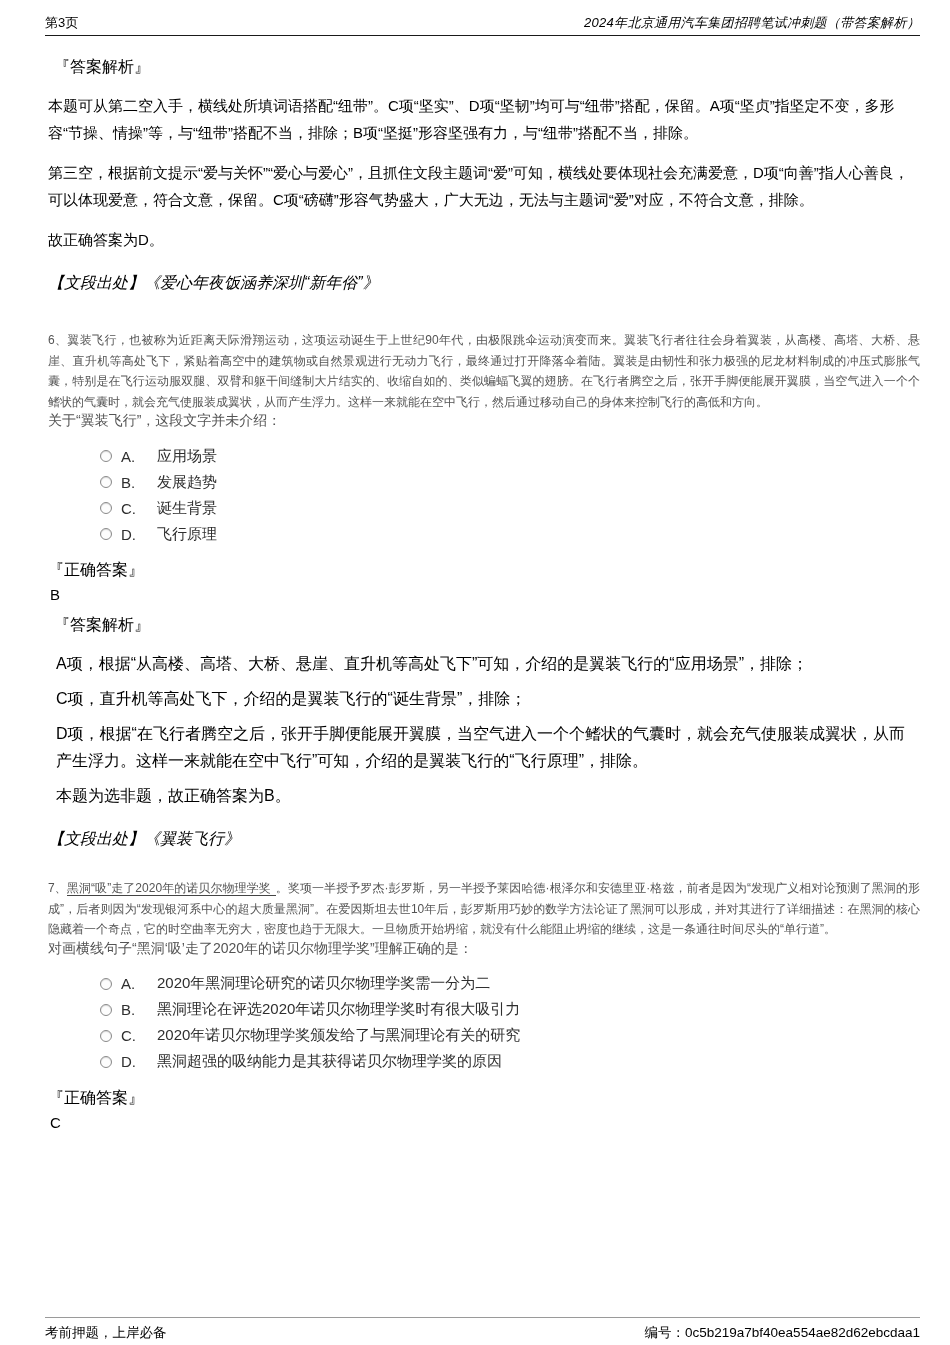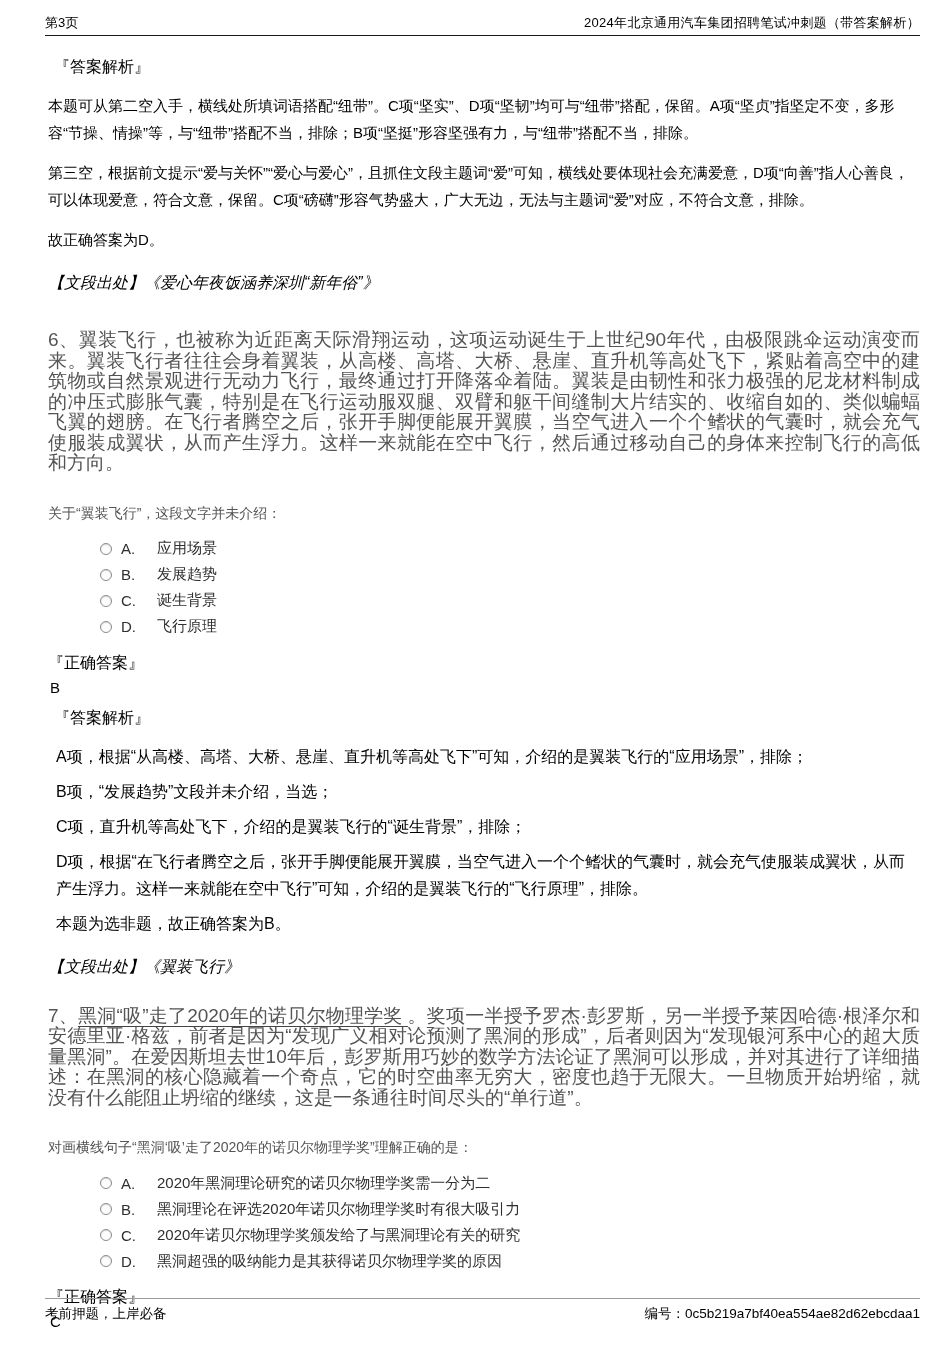--- a/index.html
+++ b/index.html
@@ -7,50 +7,50 @@
     width:950px;height:1345px;background:#ffffff;position:relative;
     font-family:"Liberation Sans","DejaVu Sans",sans-serif;
     color:#000;overflow:hidden;
   }
   
   .header{
     display:flex;justify-content:space-between;align-items:flex-start;
     margin:14px 30px 0 45px;border-bottom:1.5px solid #1a1a1a;
     padding-bottom:3px;font-size:13px;color:#000;
   }
-  .header .doc-title{letter-spacing:.3px;}
+  .header .doc-title{letter-spacing:.3px;font-style:italic;}
   
   .main{margin:0 30px 0 48px;}
   .ans-label{font-size:16px;margin:21px 0 14px 6px;}
   .ans-p{font-size:15px;line-height:27px;margin:13px 0;}
   .src-line{font-size:16px;line-height:27px;margin:16px 0 0 0;font-style:italic;}
   .src-line .src-tag{}
   .passage{
-    font-size:19px;line-height:20.5px;color:#545454;
+    font-size:12px;line-height:20.5px;color:#545454;
     margin:34px 0 0 0;text-align:justify;
   }
   .passage.q7{margin-top:26px;}
   .underlined{
     border-bottom:1px solid #444;padding-right:5px;
   }
-  .q-line{font-size:14px;color:#545454;margin:31px 0 0 0;}
+  .q-line{font-size:14px;color:#545454;margin:0 0 0 0;}
   .options{margin:13px 0 0 52px;}
   .option{display:flex;align-items:center;height:26px;font-size:15px;color:#2f2f2f;}
   .radio{
     flex:0 0 auto;width:10px;height:10px;border:1px solid #8a8a8a;
     border-radius:50%;margin-right:9px;background:#fdfdfd;
     box-shadow:inset 0 1px 1px rgba(0,0,0,.15);
   }
   .letter{min-width:22px;margin-right:14px;}
   .correct-label{font-size:16px;margin:13px 0 0 0;font-family:Liberation Mono, monospace;}
   .correct-value{font-size:15px;margin:5px 0 0 2px;}
   .analysis-p{font-size:16px;line-height:27px;margin:8px 8px;}
   
   .footer{
-    position:absolute;left:45px;right:30px;bottom:22px;
+    position:absolute;left:45px;right:30px;bottom:3px;
     border-top:1px solid #9a9a9a;padding-top:6px;
     display:flex;justify-content:space-between;font-size:13.5px;color:#000;
   }
 </style>
 </head>
 <body>
 
 <div class="header">
   <span class="page-num">第3页</span>
   <span class="doc-title">2024年北京通用汽车集团招聘笔试冲刺题（带答案解析）</span>
@@ -91,21 +91,20 @@
         <span class="letter">D.</span>
         <span class="opt-text">飞行原理</span>
       </div>
     </div>
 
     <div class="correct-label">『正确答案』</div>
     <div class="correct-value">B</div>
 
     <div class="ans-label" style="margin-top:12px;">『答案解析』</div>
     <p class="analysis-p">A项，根据“从高楼、高塔、大桥、悬崖、直升机等高处飞下”可知，介绍的是翼装飞行的“应用场景”，排除；</p>
-    <p class="analysis-p">B项，“发展趋势”文段并未介绍，当选；</p>
     <p class="analysis-p">C项，直升机等高处飞下，介绍的是翼装飞行的“诞生背景”，排除；</p>
     <p class="analysis-p">D项，根据“在飞行者腾空之后，张开手脚便能展开翼膜，当空气进入一个个鳍状的气囊时，就会充气使服装成翼状，从而产生浮力。这样一来就能在空中飞行”可知，介绍的是翼装飞行的“飞行原理”，排除。</p>
     <p class="analysis-p">本题为选非题，故正确答案为B。</p>
     <p class="src-line"><span class="src-tag">【文段出处】</span><span>《翼装飞行》</span></p>
   </section>
 
   <section>
     <p class="passage q7"><span>7、</span><span class="underlined">黑洞“吸”走了2020年的诺贝尔物理学奖</span><span>。奖项一半授予罗杰·彭罗斯，另一半授予莱因哈德·根泽尔和安德里亚·格兹，前者是因为“发现广义相对论预测了黑洞的形成”，后者则因为“发现银河系中心的超大质量黑洞”。在爱因斯坦去世10年后，彭罗斯用巧妙的数学方法论证了黑洞可以形成，并对其进行了详细描述：在黑洞的核心隐藏着一个奇点，它的时空曲率无穷大，密度也趋于无限大。一旦物质开始坍缩，就没有什么能阻止坍缩的继续，这是一条通往时间尽头的“单行道”。</span></p>
     <p class="q-line">对画横线句子“黑洞‘吸’走了2020年的诺贝尔物理学奖”理解正确的是：</p>
 

